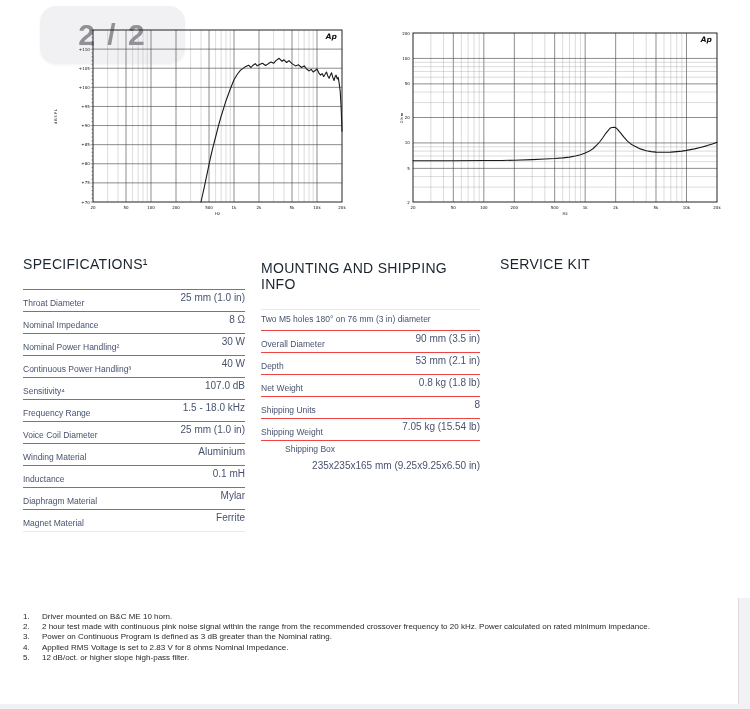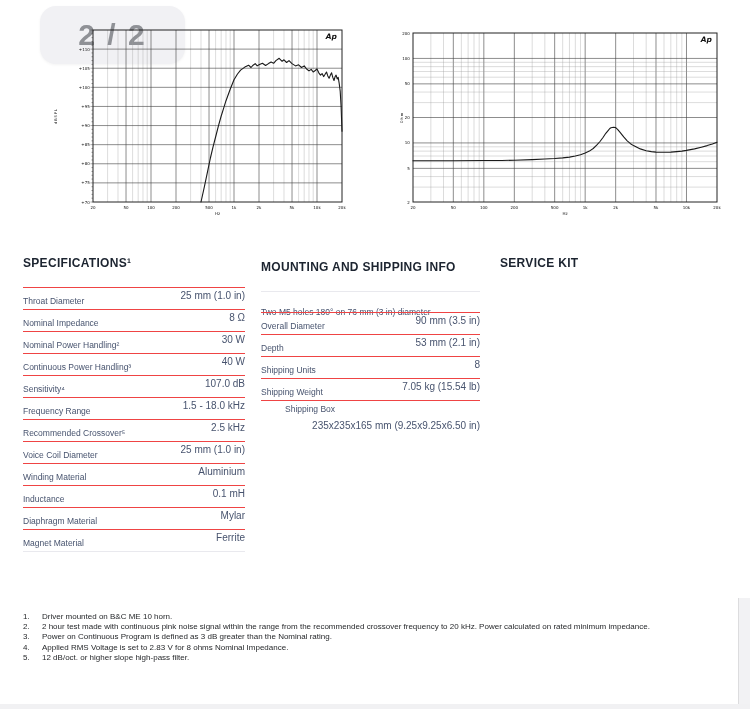--- a/index.html
+++ b/index.html
@@ -4,31 +4,31 @@
 <style>
   html,body{margin:0;padding:0;background:#fff;}
   .page{position:relative;width:750px;height:709px;background:#ffffff;overflow:hidden;
         font-family:"Liberation Sans","DejaVu Sans",sans-serif;}
   .badge{position:absolute;left:40px;top:6px;width:145px;height:58px;background:#f1f1f4;
          border-radius:16px;display:flex;align-items:center;justify-content:center;
          box-shadow:0 1px 3px rgba(0,0,0,0.05);}
   .badge span{font-size:30px;font-weight:600;color:#8f9196;letter-spacing:2px;}
   .chart{position:absolute;}
   .col{position:absolute;}
-  .col h3{margin:0;font-size:12px;font-weight:bold;color:#1c2430;letter-spacing:.3px;}
+  .col h3{margin:0;font-size:14px;font-weight:normal;color:#1c2430;letter-spacing:.3px;}
   .rows{margin-top:17px;}
   .spec-rows{border-bottom:1px solid #e9e9ee;}
   .trow{position:relative;height:21px;border-top:1px solid #ef4444;}
   .trow.tall{height:33px;}
   .tlabel{position:absolute;left:0;bottom:3px;font-size:8.5px;color:#47536e;white-space:nowrap;}
   .tvalue{position:absolute;right:0;top:2px;font-size:10px;color:#47536e;white-space:nowrap;}
   .trow.tall .tlabel{top:3px;bottom:auto;margin-left:24px;}
   .trow.tall .tvalue{top:auto;bottom:3px;}
   .tnote{height:21px;border-top:1px solid #e9e9ee;font-size:8.5px;color:#47536e;
-         padding-top:15px;box-sizing:border-box;white-space:nowrap;}
+         padding-top:4px;box-sizing:border-box;white-space:nowrap;}
   .footnotes{position:absolute;left:23px;top:612px;width:705px;}
   .fnote{display:flex;font-size:8px;color:#26282b;line-height:10.2px;}
   .fnum{width:19px;flex:none;}
   .ftext{flex:1;}
   .right-strip{position:absolute;left:738px;top:598px;width:12px;height:111px;
                background:#f2f2f4;border-left:1px solid #dcdcde;}
   .bottom-strip{position:absolute;left:0;top:704px;width:750px;height:5px;background:#f1f1f3;}
 </style>
 </head>
 <body>
@@ -235,24 +235,20 @@
         </div>
         <div class="trow">
           <span class="tlabel">Sensitivity⁴</span>
           <span class="tvalue">107.0 dB</span>
         </div>
         <div class="trow">
           <span class="tlabel">Frequency Range</span>
           <span class="tvalue">1.5 - 18.0 kHz</span>
         </div>
         <div class="trow">
-          <span class="tlabel">Recommended Crossover⁵</span>
-          <span class="tvalue">2.5 kHz</span>
-        </div>
-        <div class="trow">
           <span class="tlabel">Voice Coil Diameter</span>
           <span class="tvalue">25 mm (1.0 in)</span>
         </div>
         <div class="trow">
           <span class="tlabel">Winding Material</span>
           <span class="tvalue">Aluminium</span>
         </div>
         <div class="trow">
           <span class="tlabel">Inductance</span>
           <span class="tvalue">0.1 mH</span>
@@ -274,20 +270,24 @@
         <div class="tnote">Two M5 holes 180° on 76 mm (3 in) diameter</div>
         <div class="trow">
           <span class="tlabel">Overall Diameter</span>
           <span class="tvalue">90 mm (3.5 in)</span>
         </div>
         <div class="trow">
           <span class="tlabel">Depth</span>
           <span class="tvalue">53 mm (2.1 in)</span>
         </div>
         <div class="trow">
+          <span class="tlabel">Net Weight</span>
+          <span class="tvalue">0.8 kg (1.8 lb)</span>
+        </div>
+        <div class="trow">
           <span class="tlabel">Shipping Units</span>
           <span class="tvalue">8</span>
         </div>
         <div class="trow">
           <span class="tlabel">Shipping Weight</span>
           <span class="tvalue">7.05 kg (15.54 lb)</span>
         </div>
         <div class="trow tall">
           <span class="tlabel">Shipping Box</span>
           <span class="tvalue">235x235x165 mm (9.25x9.25x6.50 in)</span>

